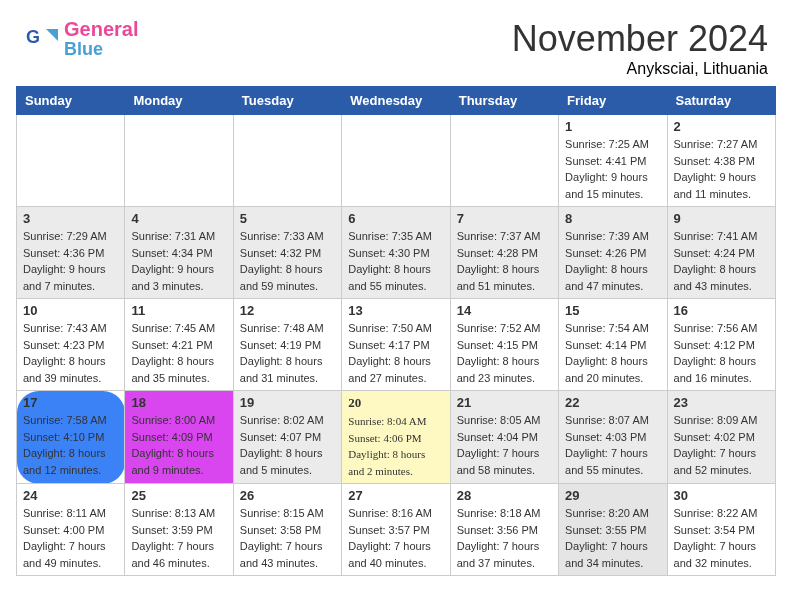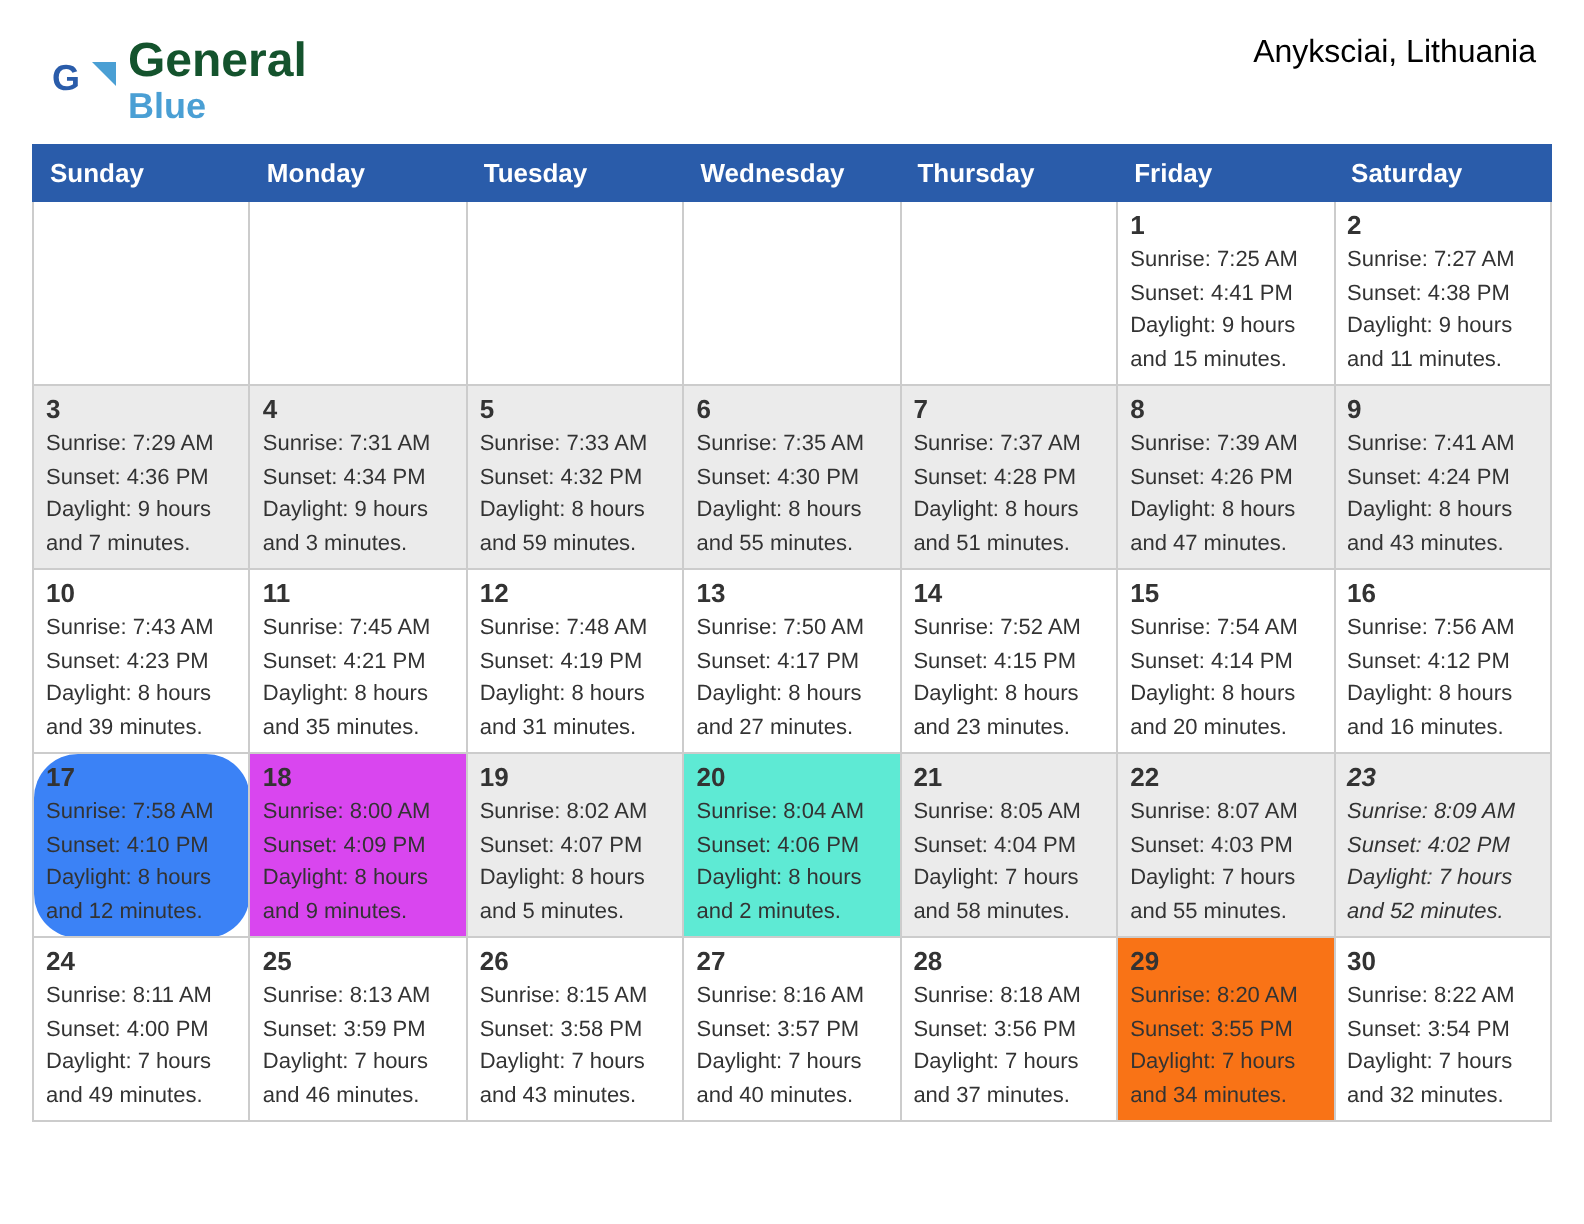--- a/index.html
+++ b/index.html
@@ -24,25 +24,26 @@
 </head>
 <body>
 
 <div class="header">
   <div class="logo">
     <svg class="logo-icon" viewBox="0 0 36 36">
       <text x="2" y="22" font-size="18" font-weight="bold" fill="#2a5caa">G</text>
       <polygon points="22,8 34,8 34,20" fill="#4a9fd4"></polygon>
     </svg>
     <div>
-      <div style="font-size:24px;font-weight:bold;color:#14532d;line-height:1.1;">General</div>
+      <div style="font-size:20px;font-weight:bold;color:#ec4899;line-height:1.1;">General</div>
       <div style="font-size:18px;font-weight:bold;color:#4a9fd4;line-height:1.1;">Blue</div>
     </div>
   </div>
   <div class="title-area">
+    <div class="month-title">November 2024</div>
     <div class="location">Anyksciai, Lithuania</div>
   </div>
 </div>
 
 <div class="wrapper">
   <table class="calendar">
     <thead>
       <tr id="thead-row">
           <th>Sunday</th>
           <th>Monday</th>
@@ -173,39 +174,39 @@
             <div class="day-info">Sunrise: 8:00 AM
 Sunset: 4:09 PM
 Daylight: 8 hours and 9 minutes.</div>
           </td>
           <td style="background: rgb(235, 235, 235);">
             <div class="day-num">19</div>
             <div class="day-info">Sunrise: 8:02 AM
 Sunset: 4:07 PM
 Daylight: 8 hours and 5 minutes.</div>
           </td>
-          <td style="background: #5eead4;">
+          <td style="background: #fef9c3; font-family: Liberation Serif, serif;">
             <div class="day-num">20</div>
             <div class="day-info">Sunrise: 8:04 AM
 Sunset: 4:06 PM
 Daylight: 8 hours and 2 minutes.</div>
           </td>
           <td style="background: rgb(235, 235, 235);">
             <div class="day-num">21</div>
             <div class="day-info">Sunrise: 8:05 AM
 Sunset: 4:04 PM
 Daylight: 7 hours and 58 minutes.</div>
           </td>
           <td style="background: rgb(235, 235, 235);">
             <div class="day-num">22</div>
             <div class="day-info">Sunrise: 8:07 AM
 Sunset: 4:03 PM
 Daylight: 7 hours and 55 minutes.</div>
           </td>
-          <td style="background: rgb(235, 235, 235); font-style: italic;">
+          <td style="background: rgb(235, 235, 235);">
             <div class="day-num">23</div>
             <div class="day-info">Sunrise: 8:09 AM
 Sunset: 4:02 PM
 Daylight: 7 hours and 52 minutes.</div>
           </td>
         </tr>
         <tr>
           <td style="background: rgb(255, 255, 255);">
             <div class="day-num">24</div>
             <div class="day-info">Sunrise: 8:11 AM
@@ -229,21 +230,21 @@
             <div class="day-info">Sunrise: 8:16 AM
 Sunset: 3:57 PM
 Daylight: 7 hours and 40 minutes.</div>
           </td>
           <td style="background: rgb(255, 255, 255); margin-left: 23px;">
             <div class="day-num">28</div>
             <div class="day-info">Sunrise: 8:18 AM
 Sunset: 3:56 PM
 Daylight: 7 hours and 37 minutes.</div>
           </td>
-          <td style="background: #f97316; margin-top: 17px;">
+          <td style="background: #e5e5e5; margin-top: 17px;">
             <div class="day-num">29</div>
             <div class="day-info">Sunrise: 8:20 AM
 Sunset: 3:55 PM
 Daylight: 7 hours and 34 minutes.</div>
           </td>
           <td style="background: rgb(255, 255, 255);">
             <div class="day-num">30</div>
             <div class="day-info">Sunrise: 8:22 AM
 Sunset: 3:54 PM
 Daylight: 7 hours and 32 minutes.</div>

